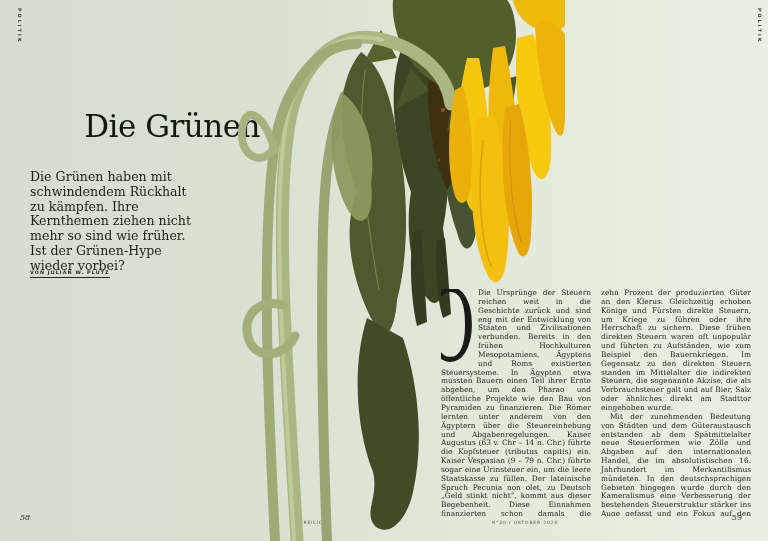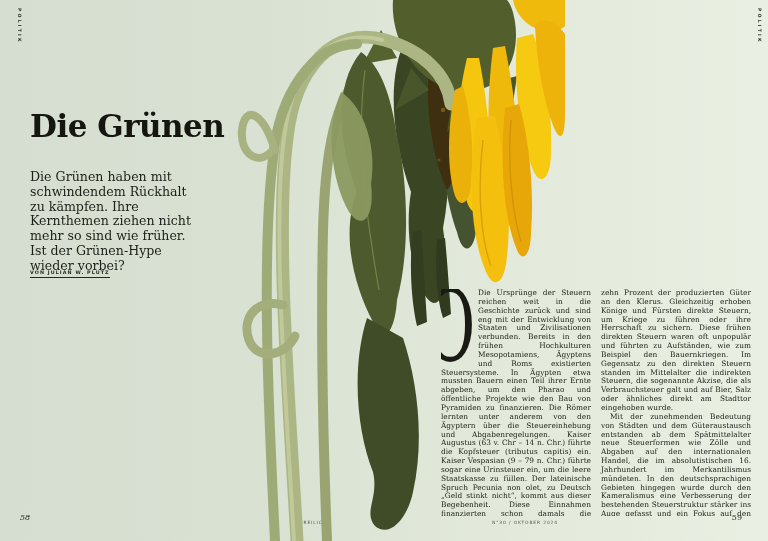--- a/index.html
+++ b/index.html
@@ -15,22 +15,22 @@
     position:absolute;top:8px;
     writing-mode:vertical-rl;
     font-family:"DejaVu Sans","Liberation Sans",sans-serif;
     font-size:4.6px;font-weight:bold;letter-spacing:2.2px;
     color:#2a2e26;
   }
   .vert-label.left{left:17px;}
   .vert-label.right{right:6px;}
   .headline{
     position:absolute;left:30px;top:88px;width:230px;
-    font-weight:700;font-size:31px;line-height:34px;
-    letter-spacing:-0.5px;color:#15160f;
+    font-weight:400;font-size:31px;line-height:34px;
+    letter-spacing:-0.5px;color:#15160f;text-align:right;
   }
   .deck{
     position:absolute;left:30px;top:170px;width:172px;
     font-size:12.6px;line-height:14.8px;color:#1d2119;
   }
   .byline{
     position:absolute;left:30px;top:270px;
     font-family:"DejaVu Sans","Liberation Sans",sans-serif;
     font-size:4.8px;font-weight:bold;letter-spacing:1.1px;
     color:#23271f;border-bottom:0.8px solid #23271f;padding-bottom:1.5px;

